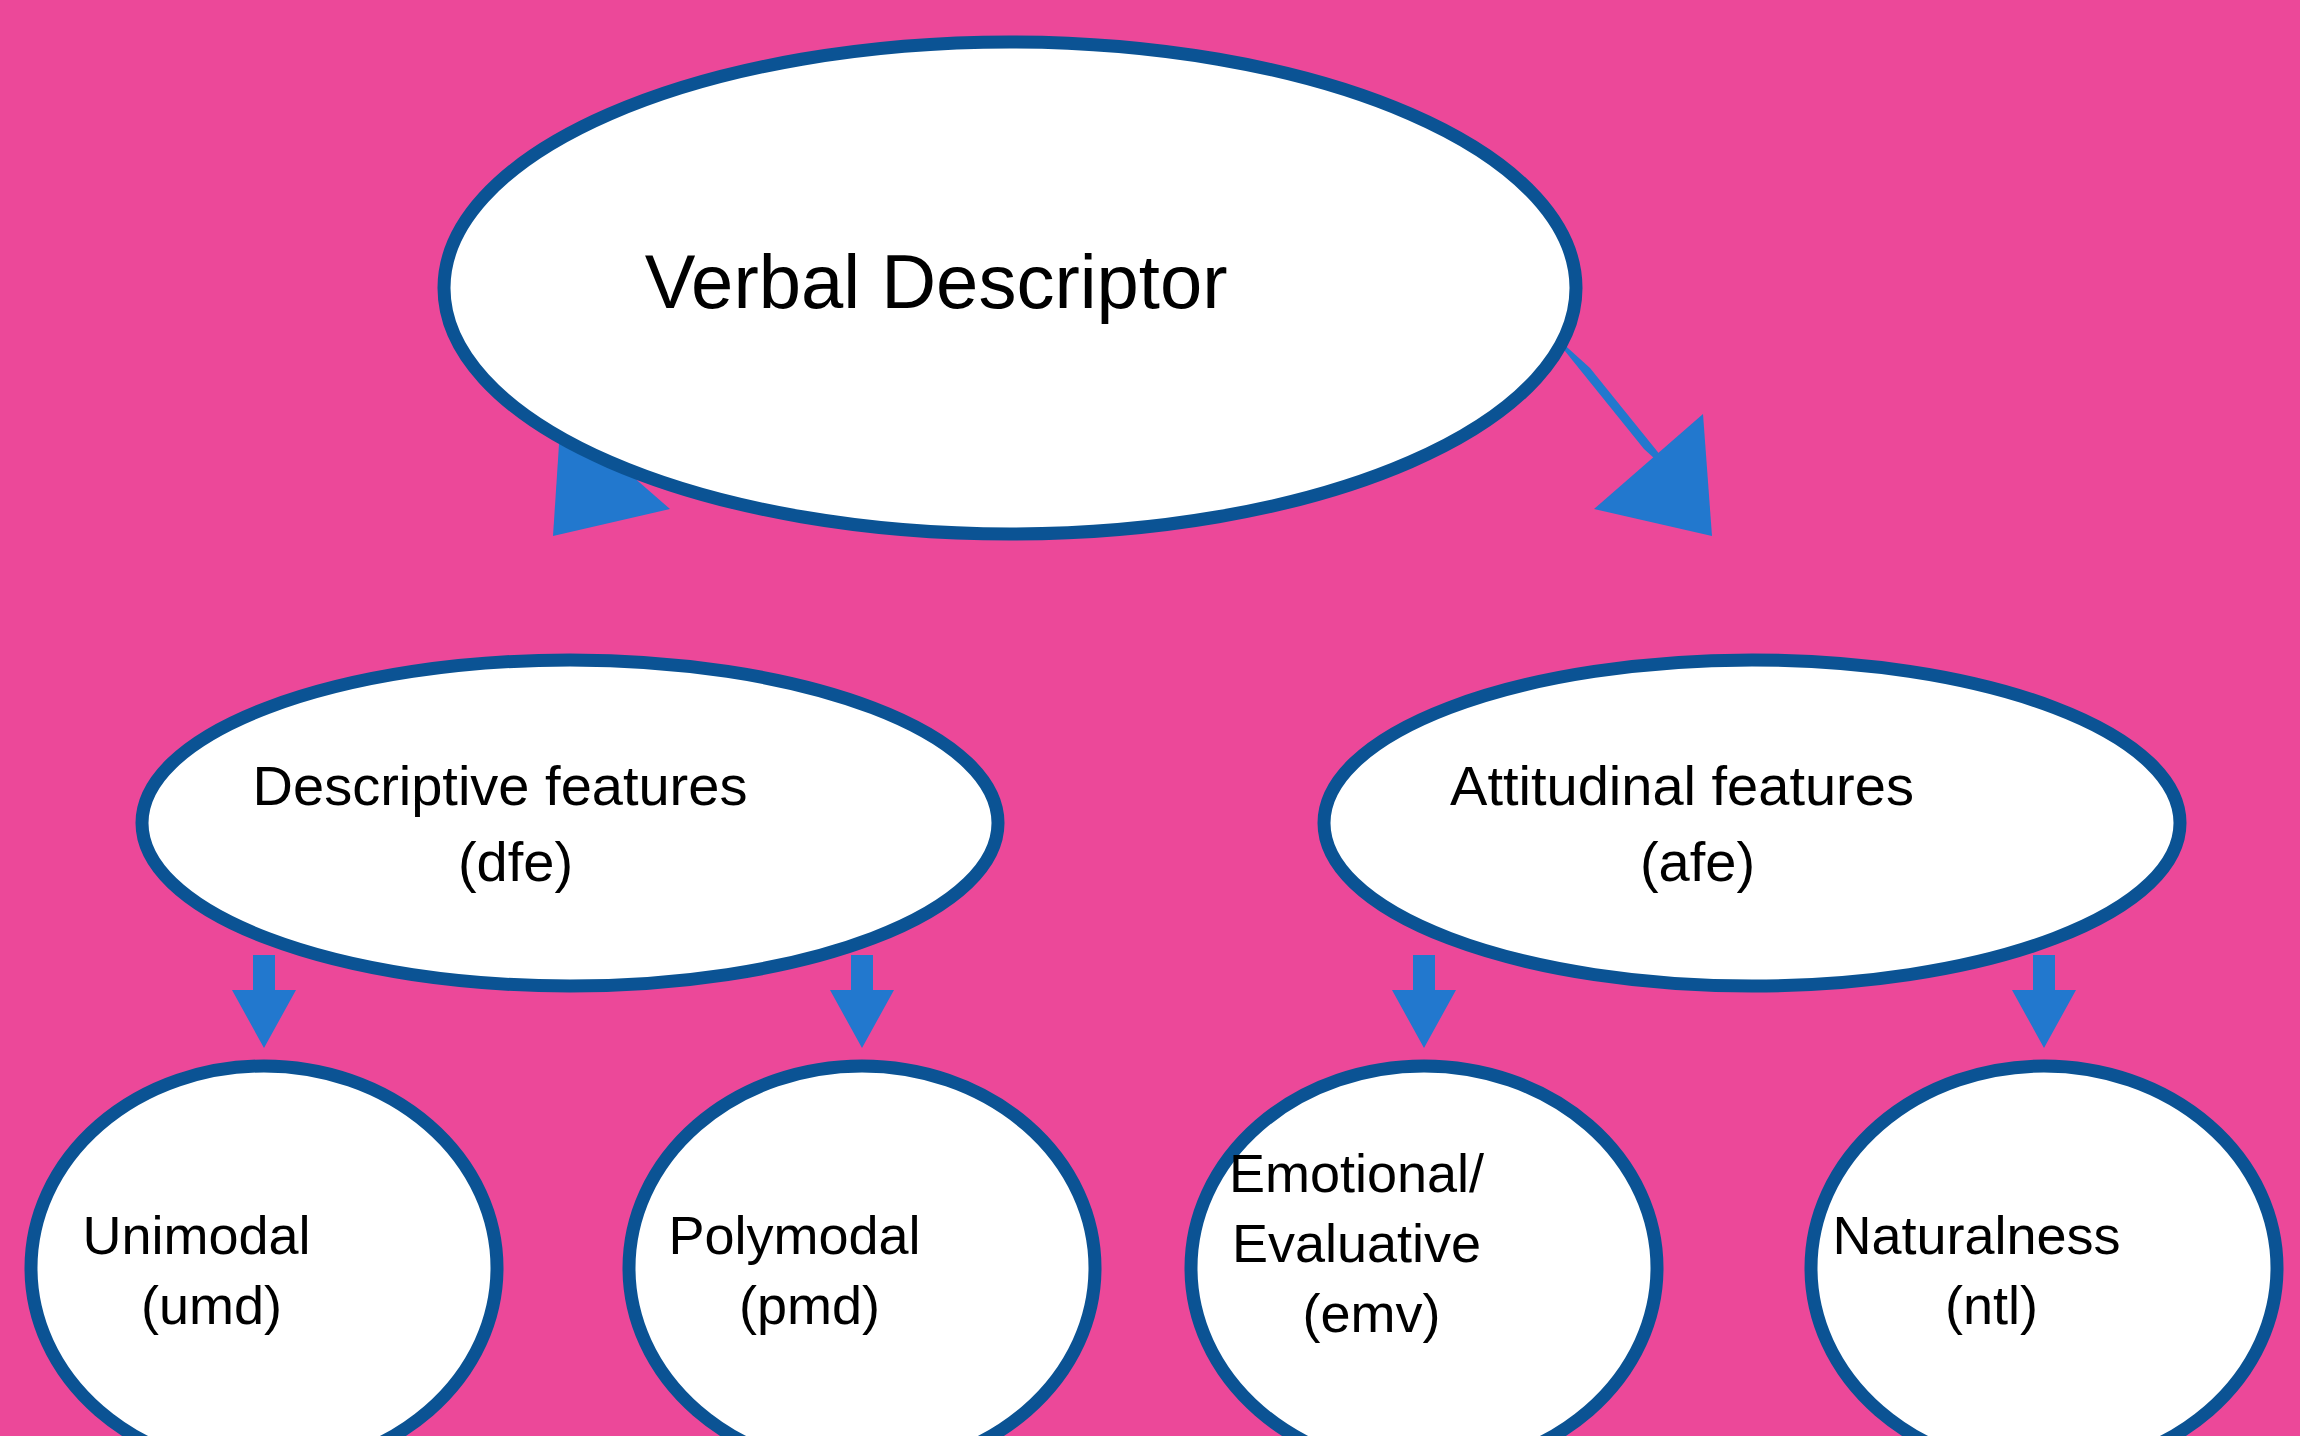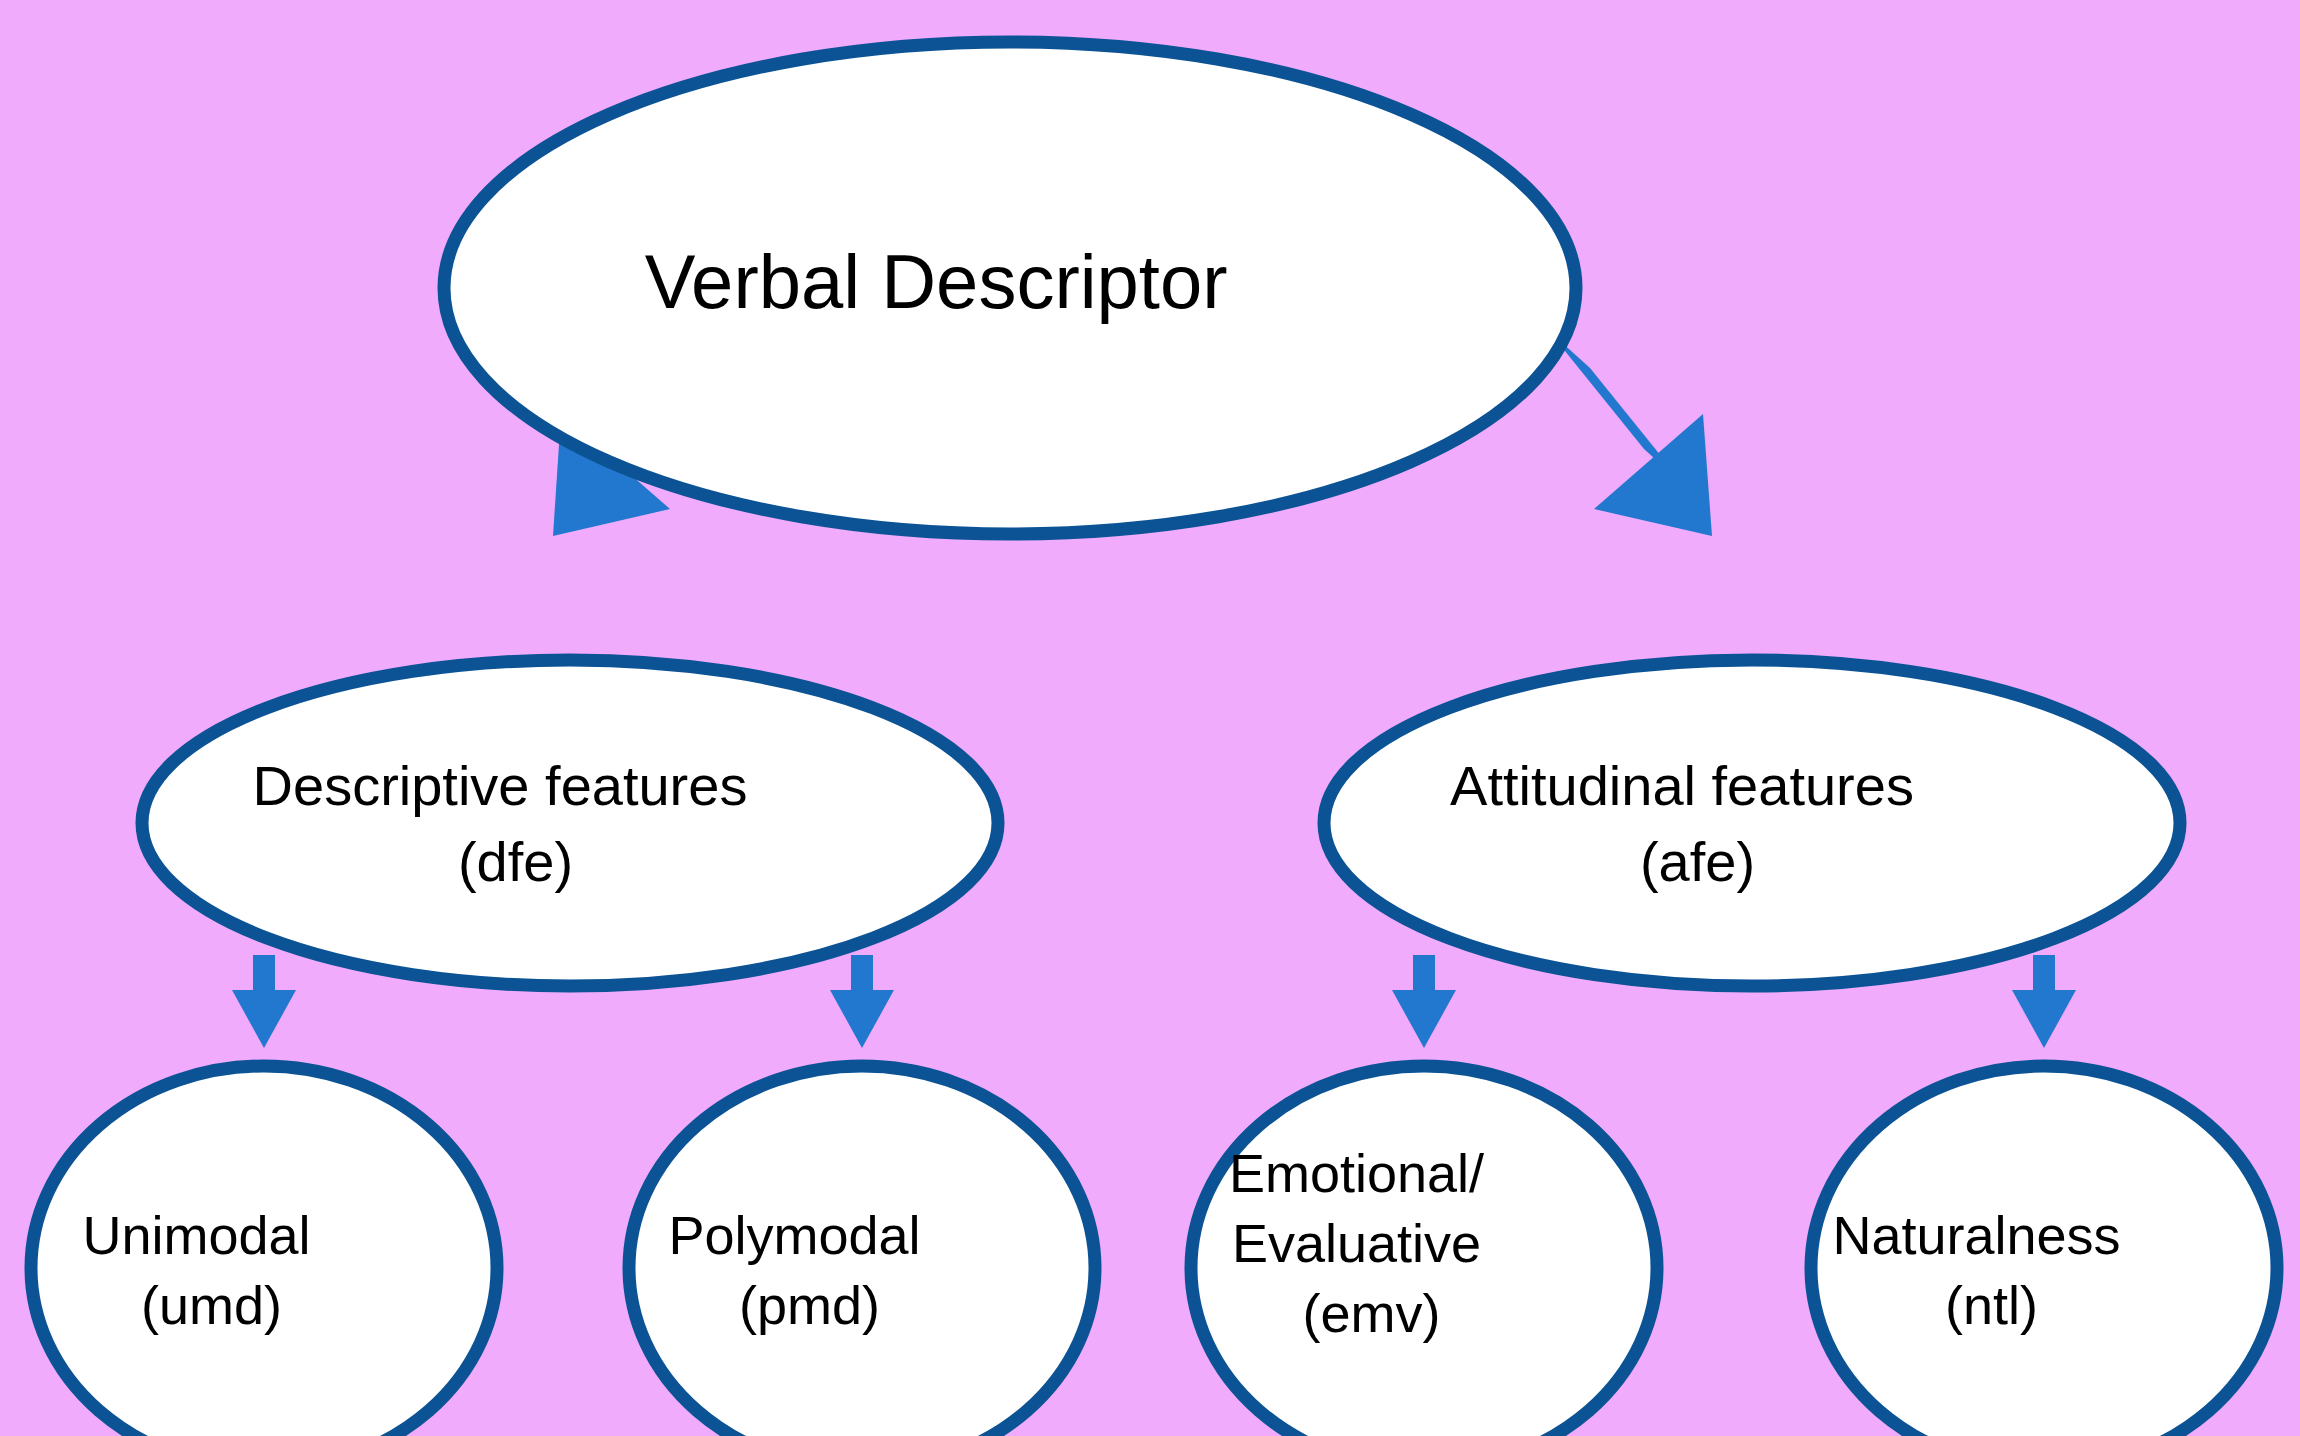--- a/index.html
+++ b/index.html
@@ -44,21 +44,21 @@
   .node-label-leaf {
     font-size: 54px;
   }
   .connector-arrow {
     stroke: none;
   }
 </style>
 </head>
 <body>
 
-<div id="diagram-root" style="background: #f0abfc;">
+<div id="diagram-root" style="background: #ec4899;">
   <svg class="diagram-canvas" viewBox="0 0 2300 1436" xmlns="http://www.w3.org/2000/svg">
 
     <g>
       <polygon class="connector-arrow" points="672,330 716,368 620,487 578,449" fill="#2278CE"></polygon>
       <polygon class="connector-arrow" points="553,536 561,414 670,509" fill="#2278CE"></polygon>
     </g>
 
     <g>
       <polygon class="connector-arrow" points="1548,330 1590,368 1686,487 1644,449" fill="#2278CE"></polygon>
       <polygon class="connector-arrow" points="1712,536 1703,414 1594,509" fill="#2278CE"></polygon>

